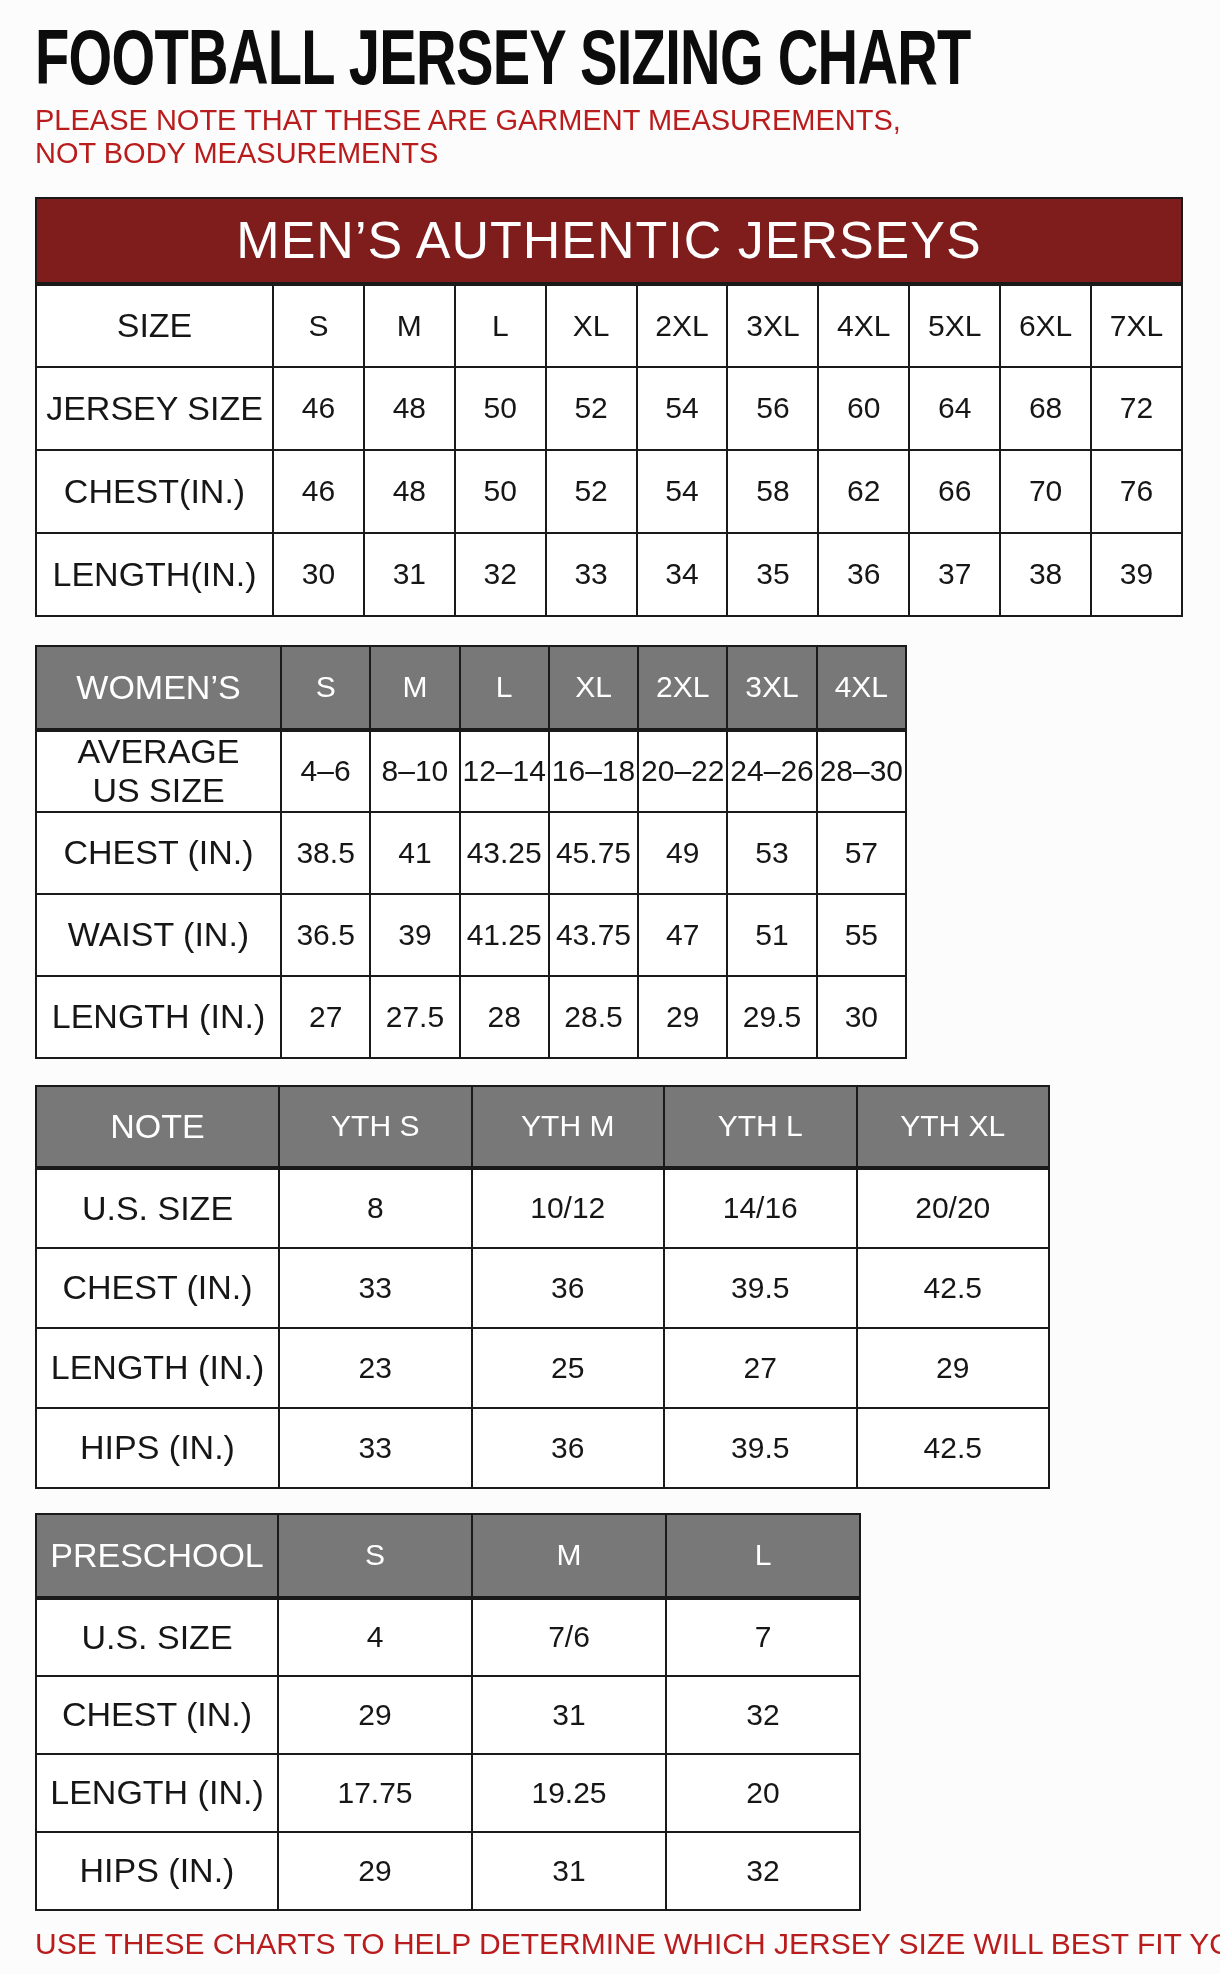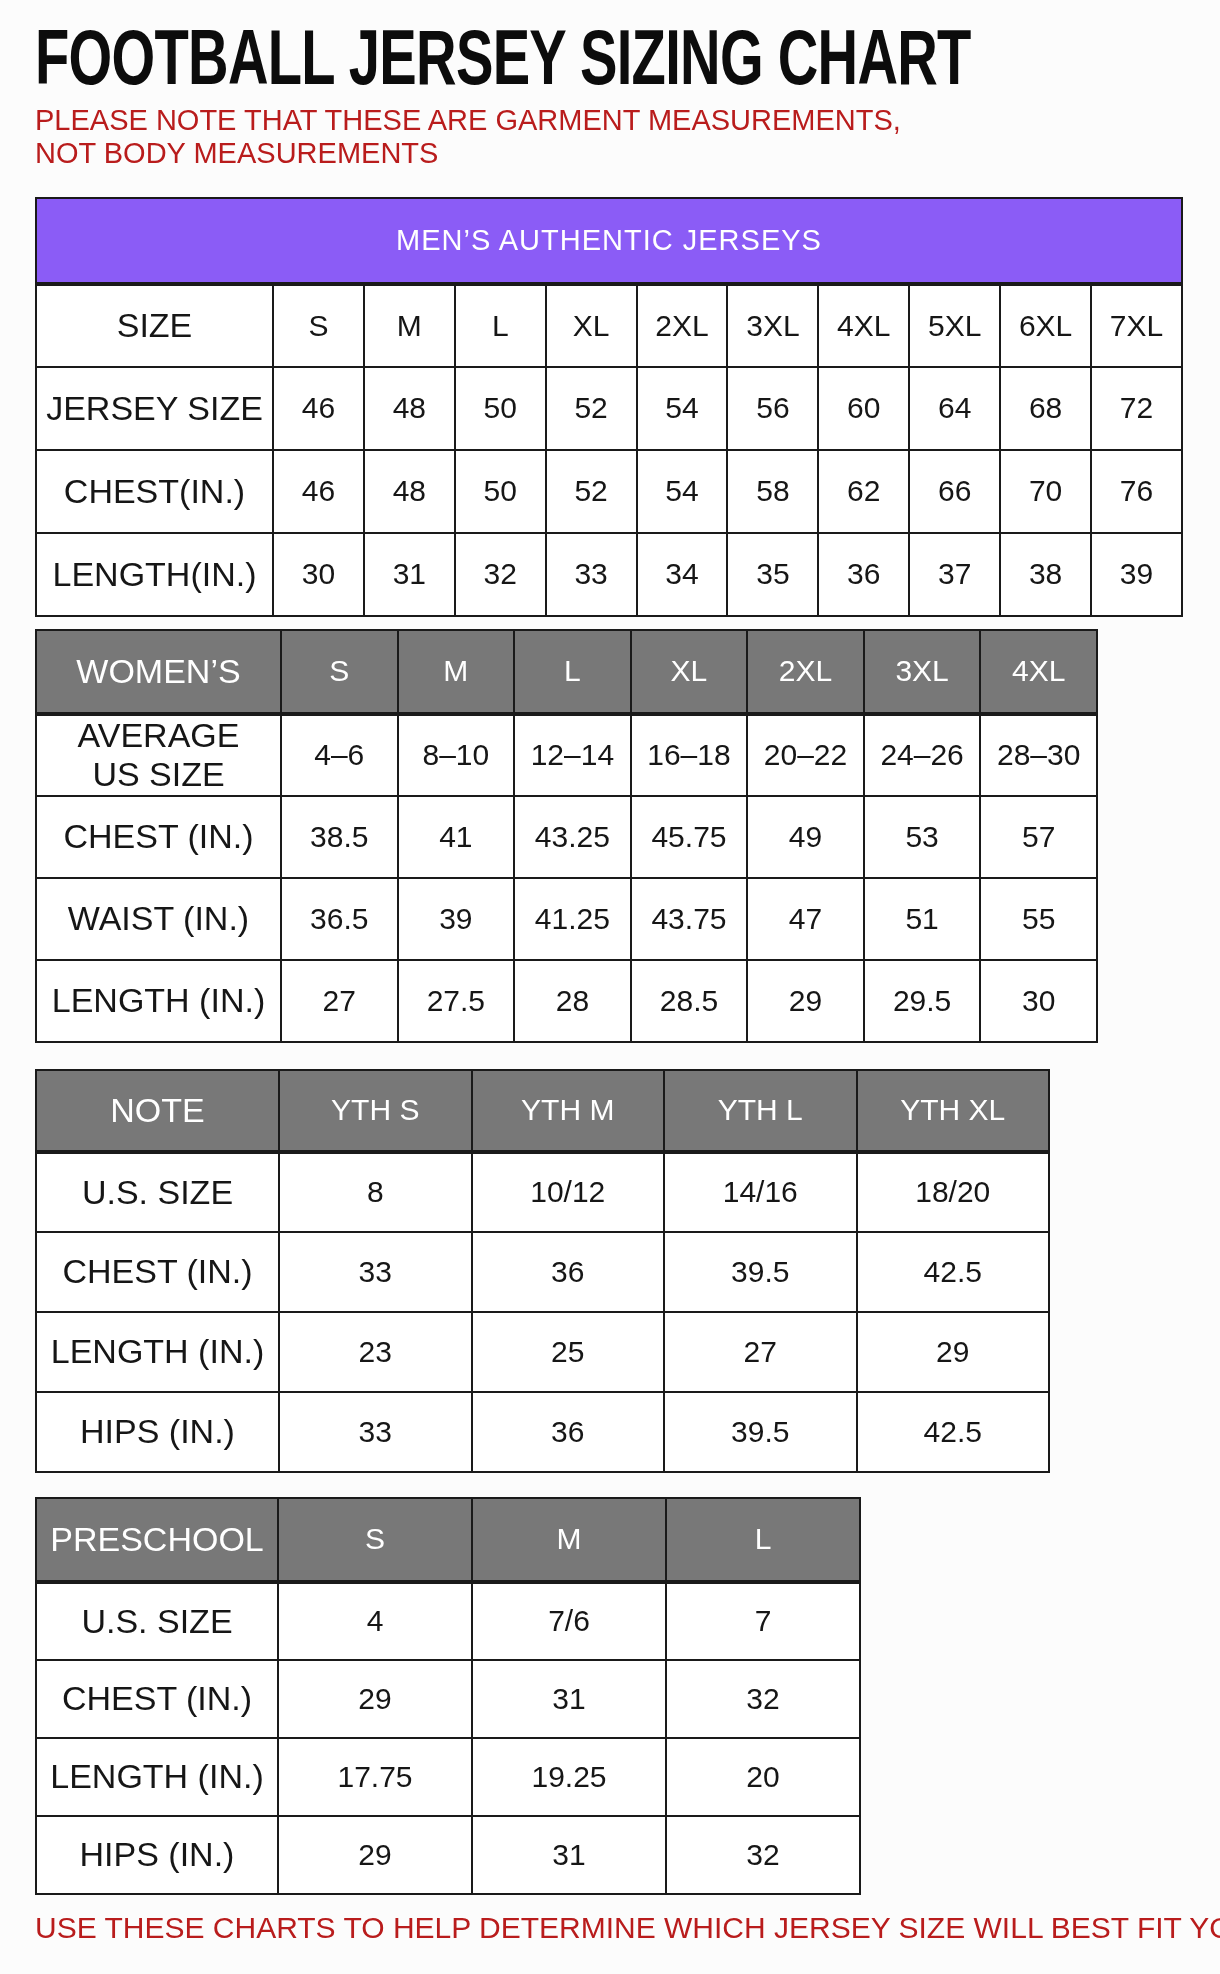--- a/index.html
+++ b/index.html
@@ -46,38 +46,38 @@
   .t td {
     border:2px solid #1a1a1a;
     text-align:center;
     vertical-align:middle;
     font-size:30px;
     height:var(--rh);
     overflow:hidden;
   }
   .t col.c-label { width:var(--lw); }
   .t td.banner {
-    background:#8b5cf6;
+    background:#7f1d1d;
     color:#ffffff;
-    font-size:29px;
+    font-size:52px;
     letter-spacing:1px;
     height:var(--hh);
     border-bottom-width:4px;
   }
   .t td.head-gray {
     background:#787878;
     color:#ffffff;
     height:var(--hh);
     border-bottom-width:4px;
   }
   .t td.head-white { height:83px; }
   .t td.lbl { font-size:34px; white-space:pre-line; line-height:1.15; }
 
   .t-mens      { --lw:237px; --rh:83px; --hh:86px; width:1148px; margin-top:26px; }
-  .t-womens    { --lw:245px; --rh:82px; --hh:84px; width:1063px; margin-top:12px; }
+  .t-womens    { --lw:245px; --rh:82px; --hh:84px; width:872px; margin-top:28px; }
   .t-boys      { --lw:243px; --rh:80px; --hh:82px; width:1015px; margin-top:26px; }
   .t-preschool { --lw:242px; --rh:78px; --hh:84px; width:826px;  margin-top:24px; }
 </style>
 </head>
 <body>
 
 <div class="page">
 
   <h1><span class="condense">FOOTBALL JERSEY SIZING CHART</span></h1>
 
@@ -236,21 +236,21 @@
           <td class="head-gray">YTH S</td>
           <td class="head-gray">YTH M</td>
           <td class="head-gray">YTH L</td>
           <td class="head-gray">YTH XL</td>
         </tr>
         <tr class="data-row">
           <td class="lbl">U.S. SIZE</td>
           <td class="val">8</td>
           <td class="val">10/12</td>
           <td class="val">14/16</td>
-          <td class="val">18/20</td>
+          <td class="val">20/20</td>
         </tr>
         <tr class="data-row">
           <td class="lbl">CHEST (IN.)</td>
           <td class="val">33</td>
           <td class="val">36</td>
           <td class="val">39.5</td>
           <td class="val">42.5</td>
         </tr>
         <tr class="data-row">
           <td class="lbl">LENGTH (IN.)</td>

